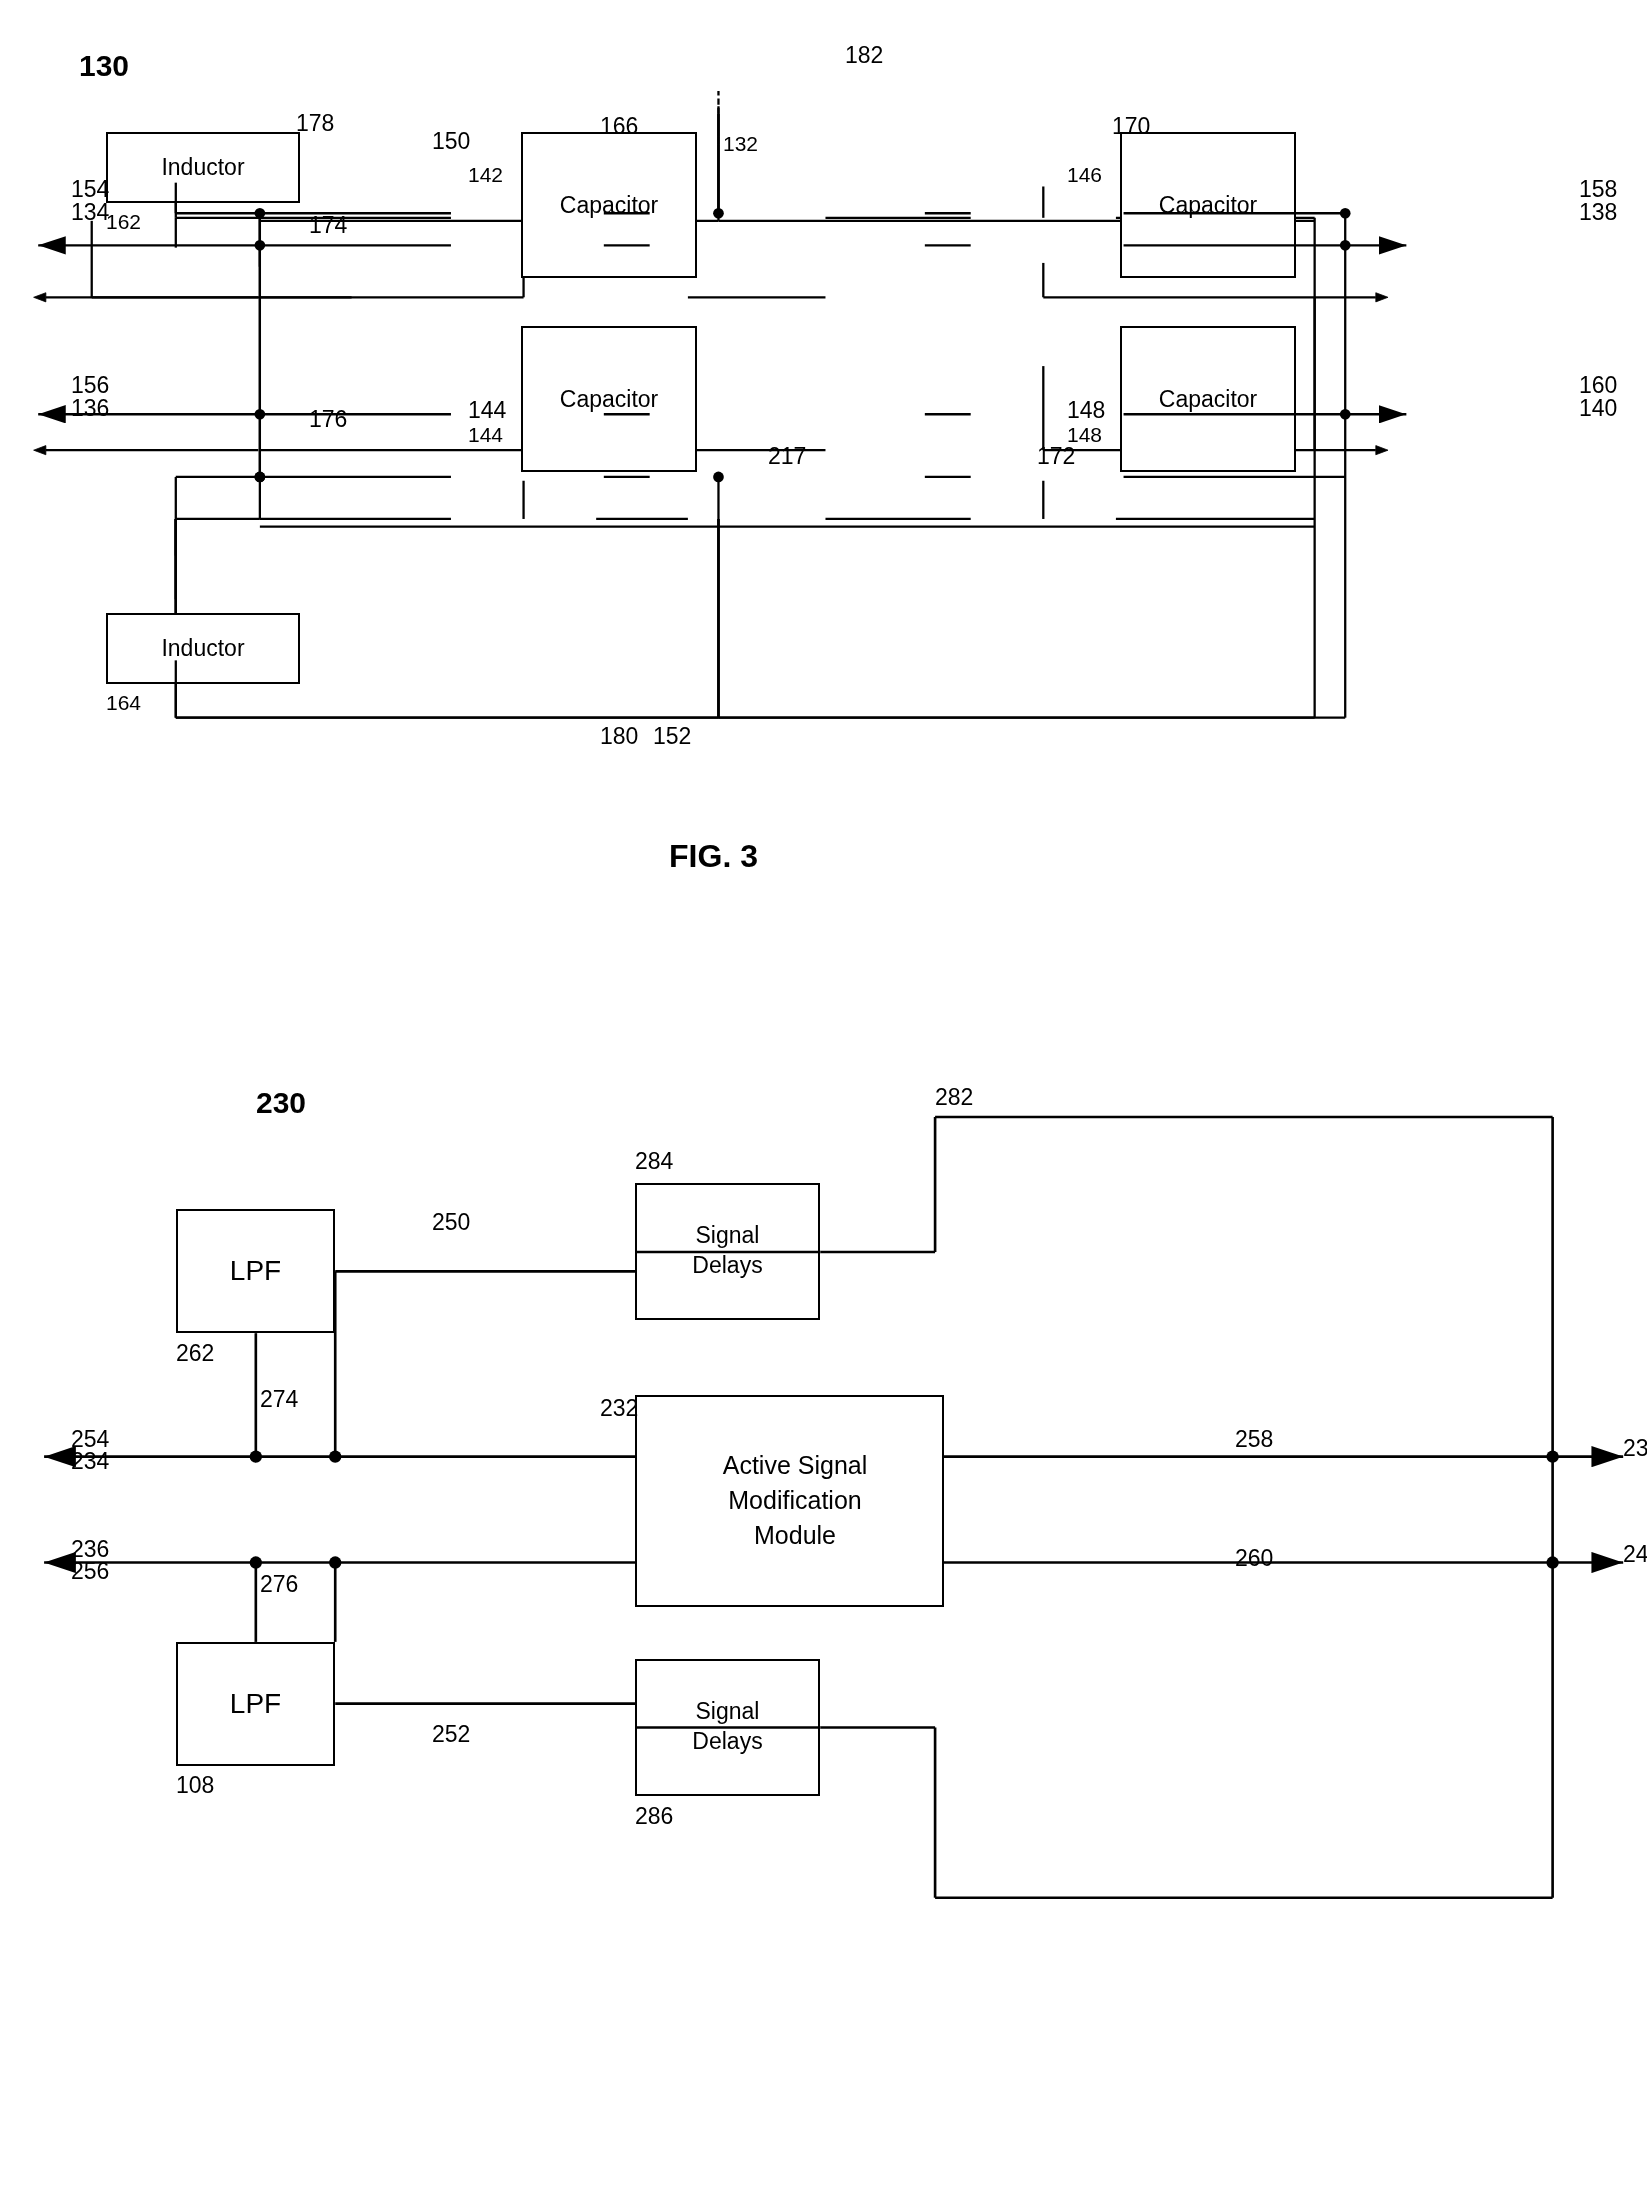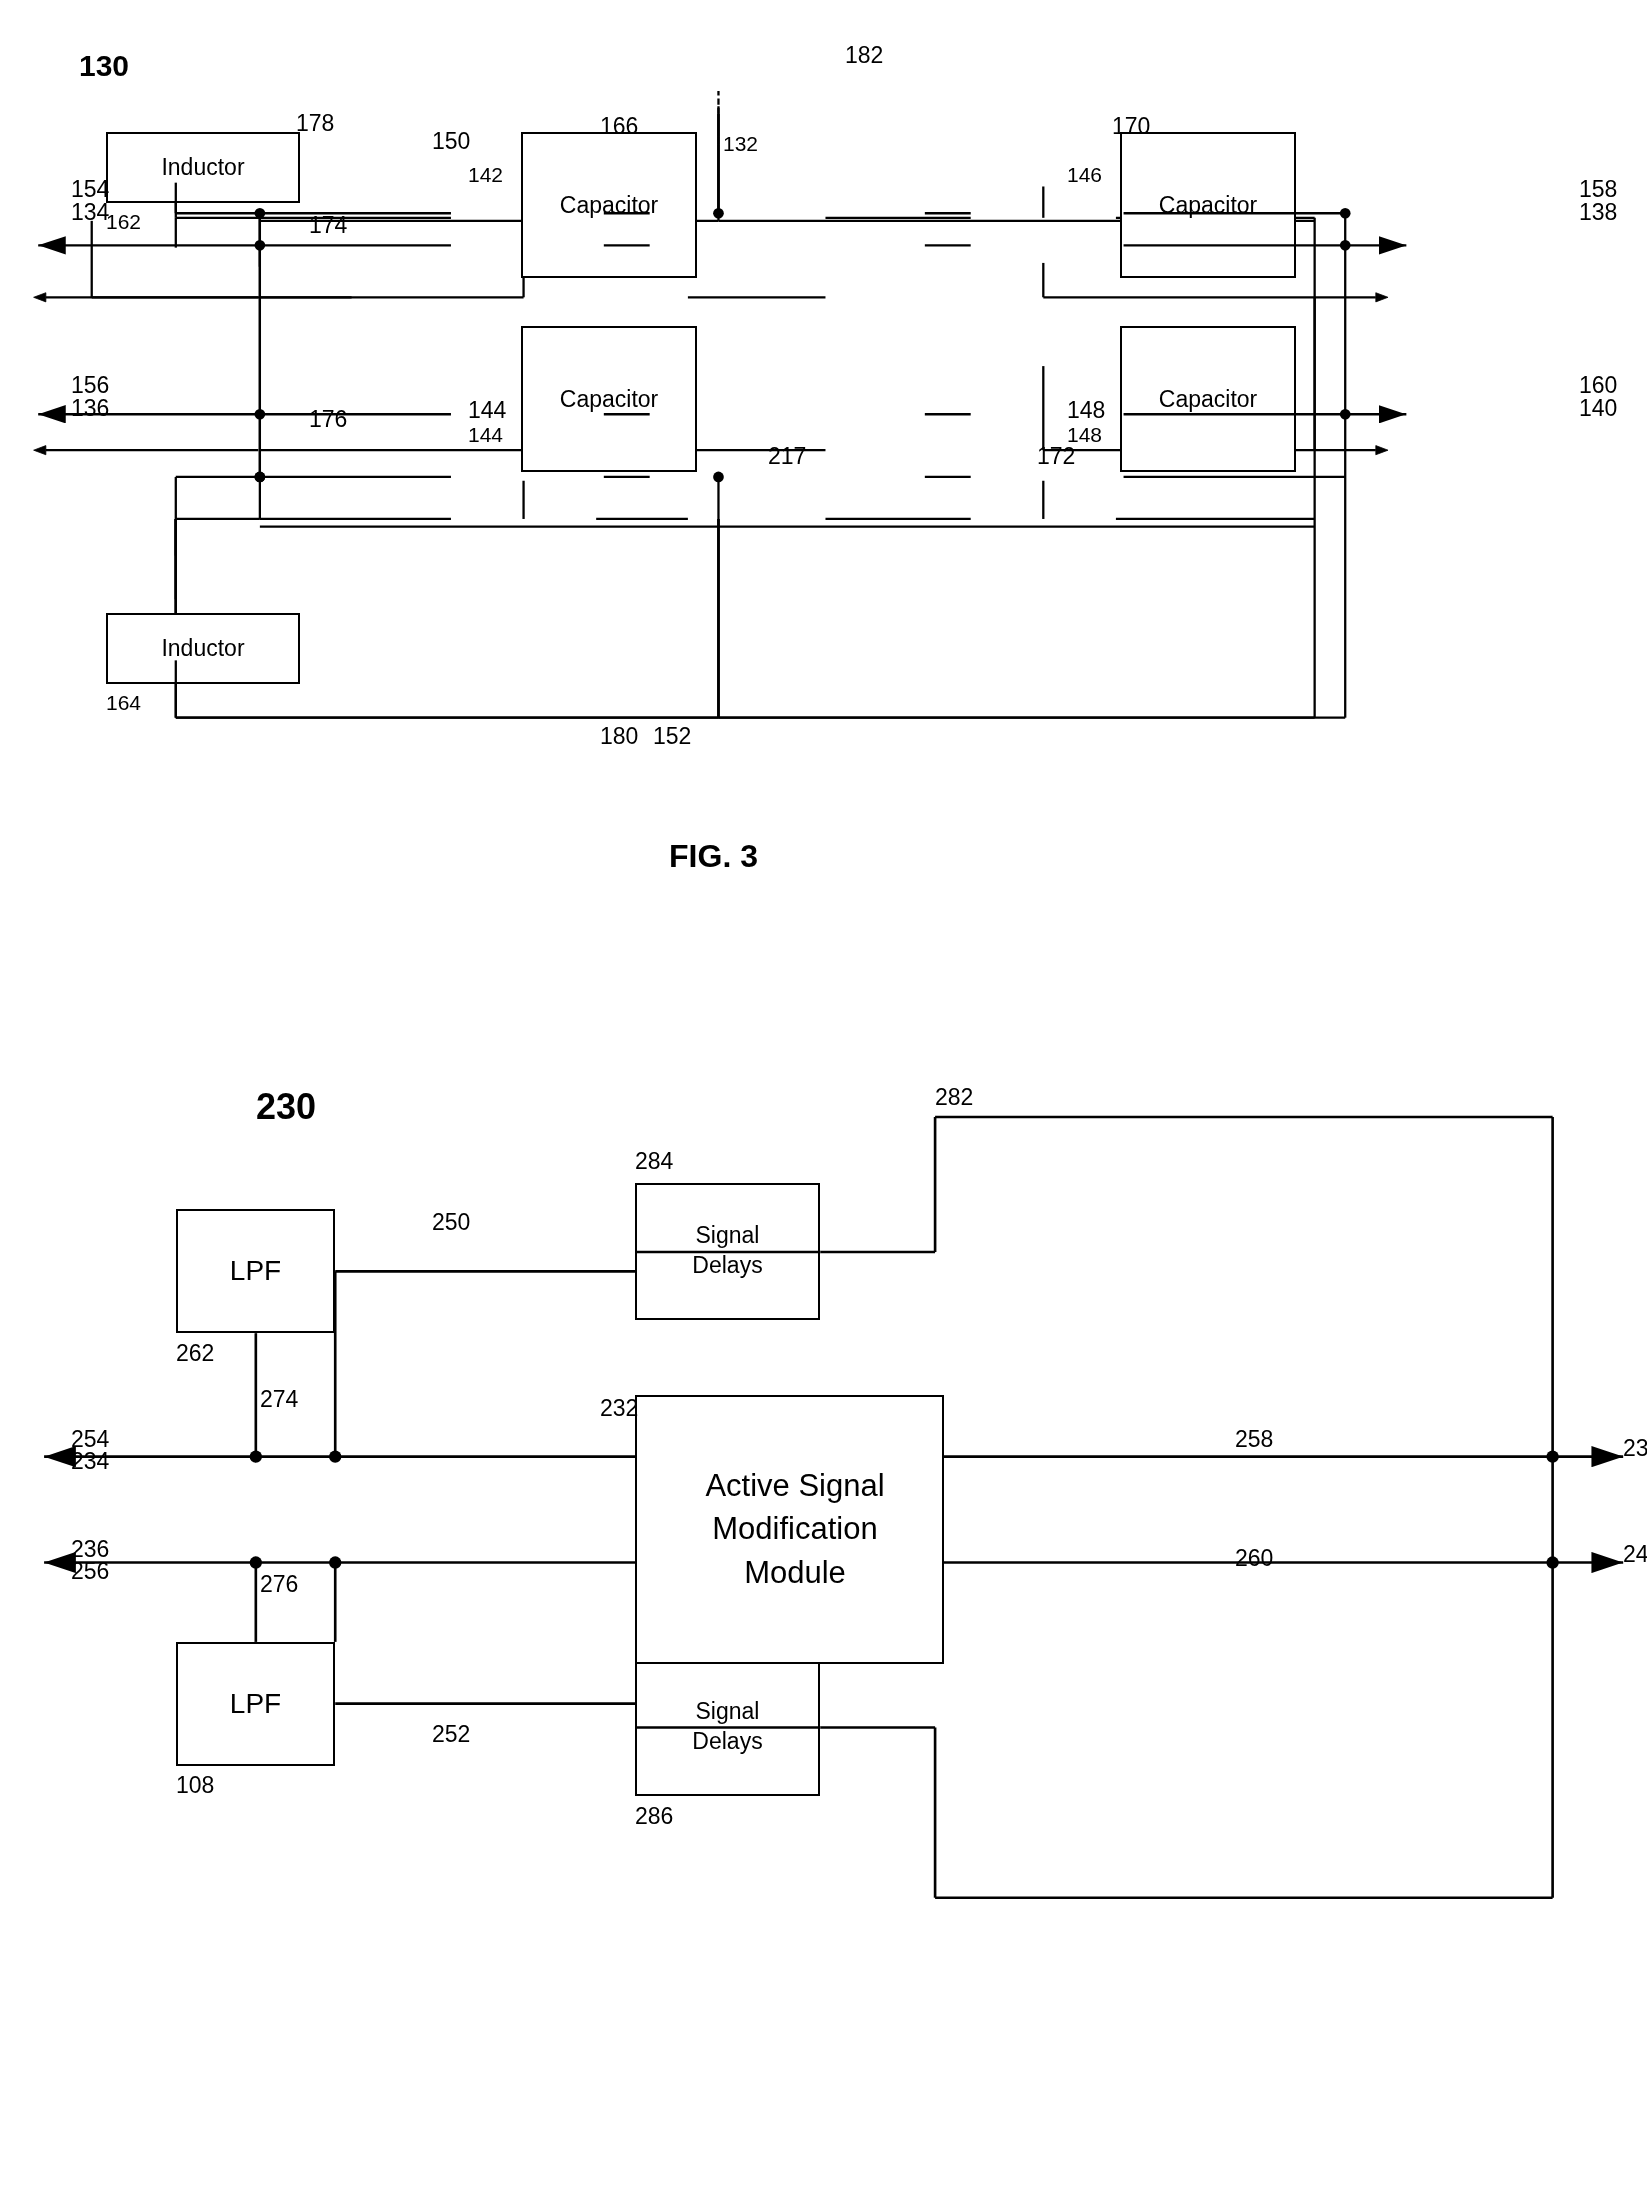--- a/index.html
+++ b/index.html
@@ -361,21 +361,21 @@
 
     <div class="label" style="left:653px; top:723px;">152</div>
 
     <div class="label" style="left:600px; top:723px;">180</div>
 
     <div class="fig-title" style="top:838px;">FIG. 3</div>
   </div>
 
   <div class="fig4" style="margin-top:17.6px;">
 
-    <div class="label-bold" style="left:256px; top:53px; font-size:36px;">230</div>
+    <div class="label-bold" style="left:256px; top:53px; font-size:30px;">230</div>
 
     <div class="box" style="left:176px; top:176px; width:159px; height:124px; font-size:28px;">
       <span>LPF</span>
     </div>
     <div class="label" style="left:176px; top:307px;">262</div>
 
     <div class="box" style="left:176px; top:609px; width:159px; height:124px; font-size:28px;">
       <span>LPF</span>
     </div>
     <div class="label" style="left:176px; top:739px;">108</div>
@@ -385,21 +385,21 @@
 Delays</span>
     </div>
     <div class="label" style="left:635px; top:115px;">284</div>
 
     <div class="box" style="left:635px; top:626px; width:185px; height:137px; font-size:23px; line-height:1.3;">
       <span style="white-space:pre-line;">Signal
 Delays</span>
     </div>
     <div class="label" style="left:635px; top:770px;">286</div>
 
-    <div class="box" style="left:635px; top:362px; width:309px; height:269px; font-size:31px; line-height:1.4;padding-left:11px;">
+    <div class="box" style="left:635px; top:362px; width:309px; height:212px; font-size:25px; line-height:1.4;padding-left:11px;">
       <span style="white-space:pre-line;">Active Signal
 Modification
 Module</span>
     </div>
     <div class="label" style="left:600px; top:362px;">232</div>
 
     <svg style="position:absolute;top:0;left:0;width:100%;height:100%;pointer-events:none;" viewBox="0 0 1867 1353" width="1647" height="1194">
       <defs>
         <marker id="arr4" markerWidth="12" markerHeight="8" refX="12" refY="4" orient="auto">
           <polygon points="0 0, 12 4, 0 8" fill="#000"></polygon>

